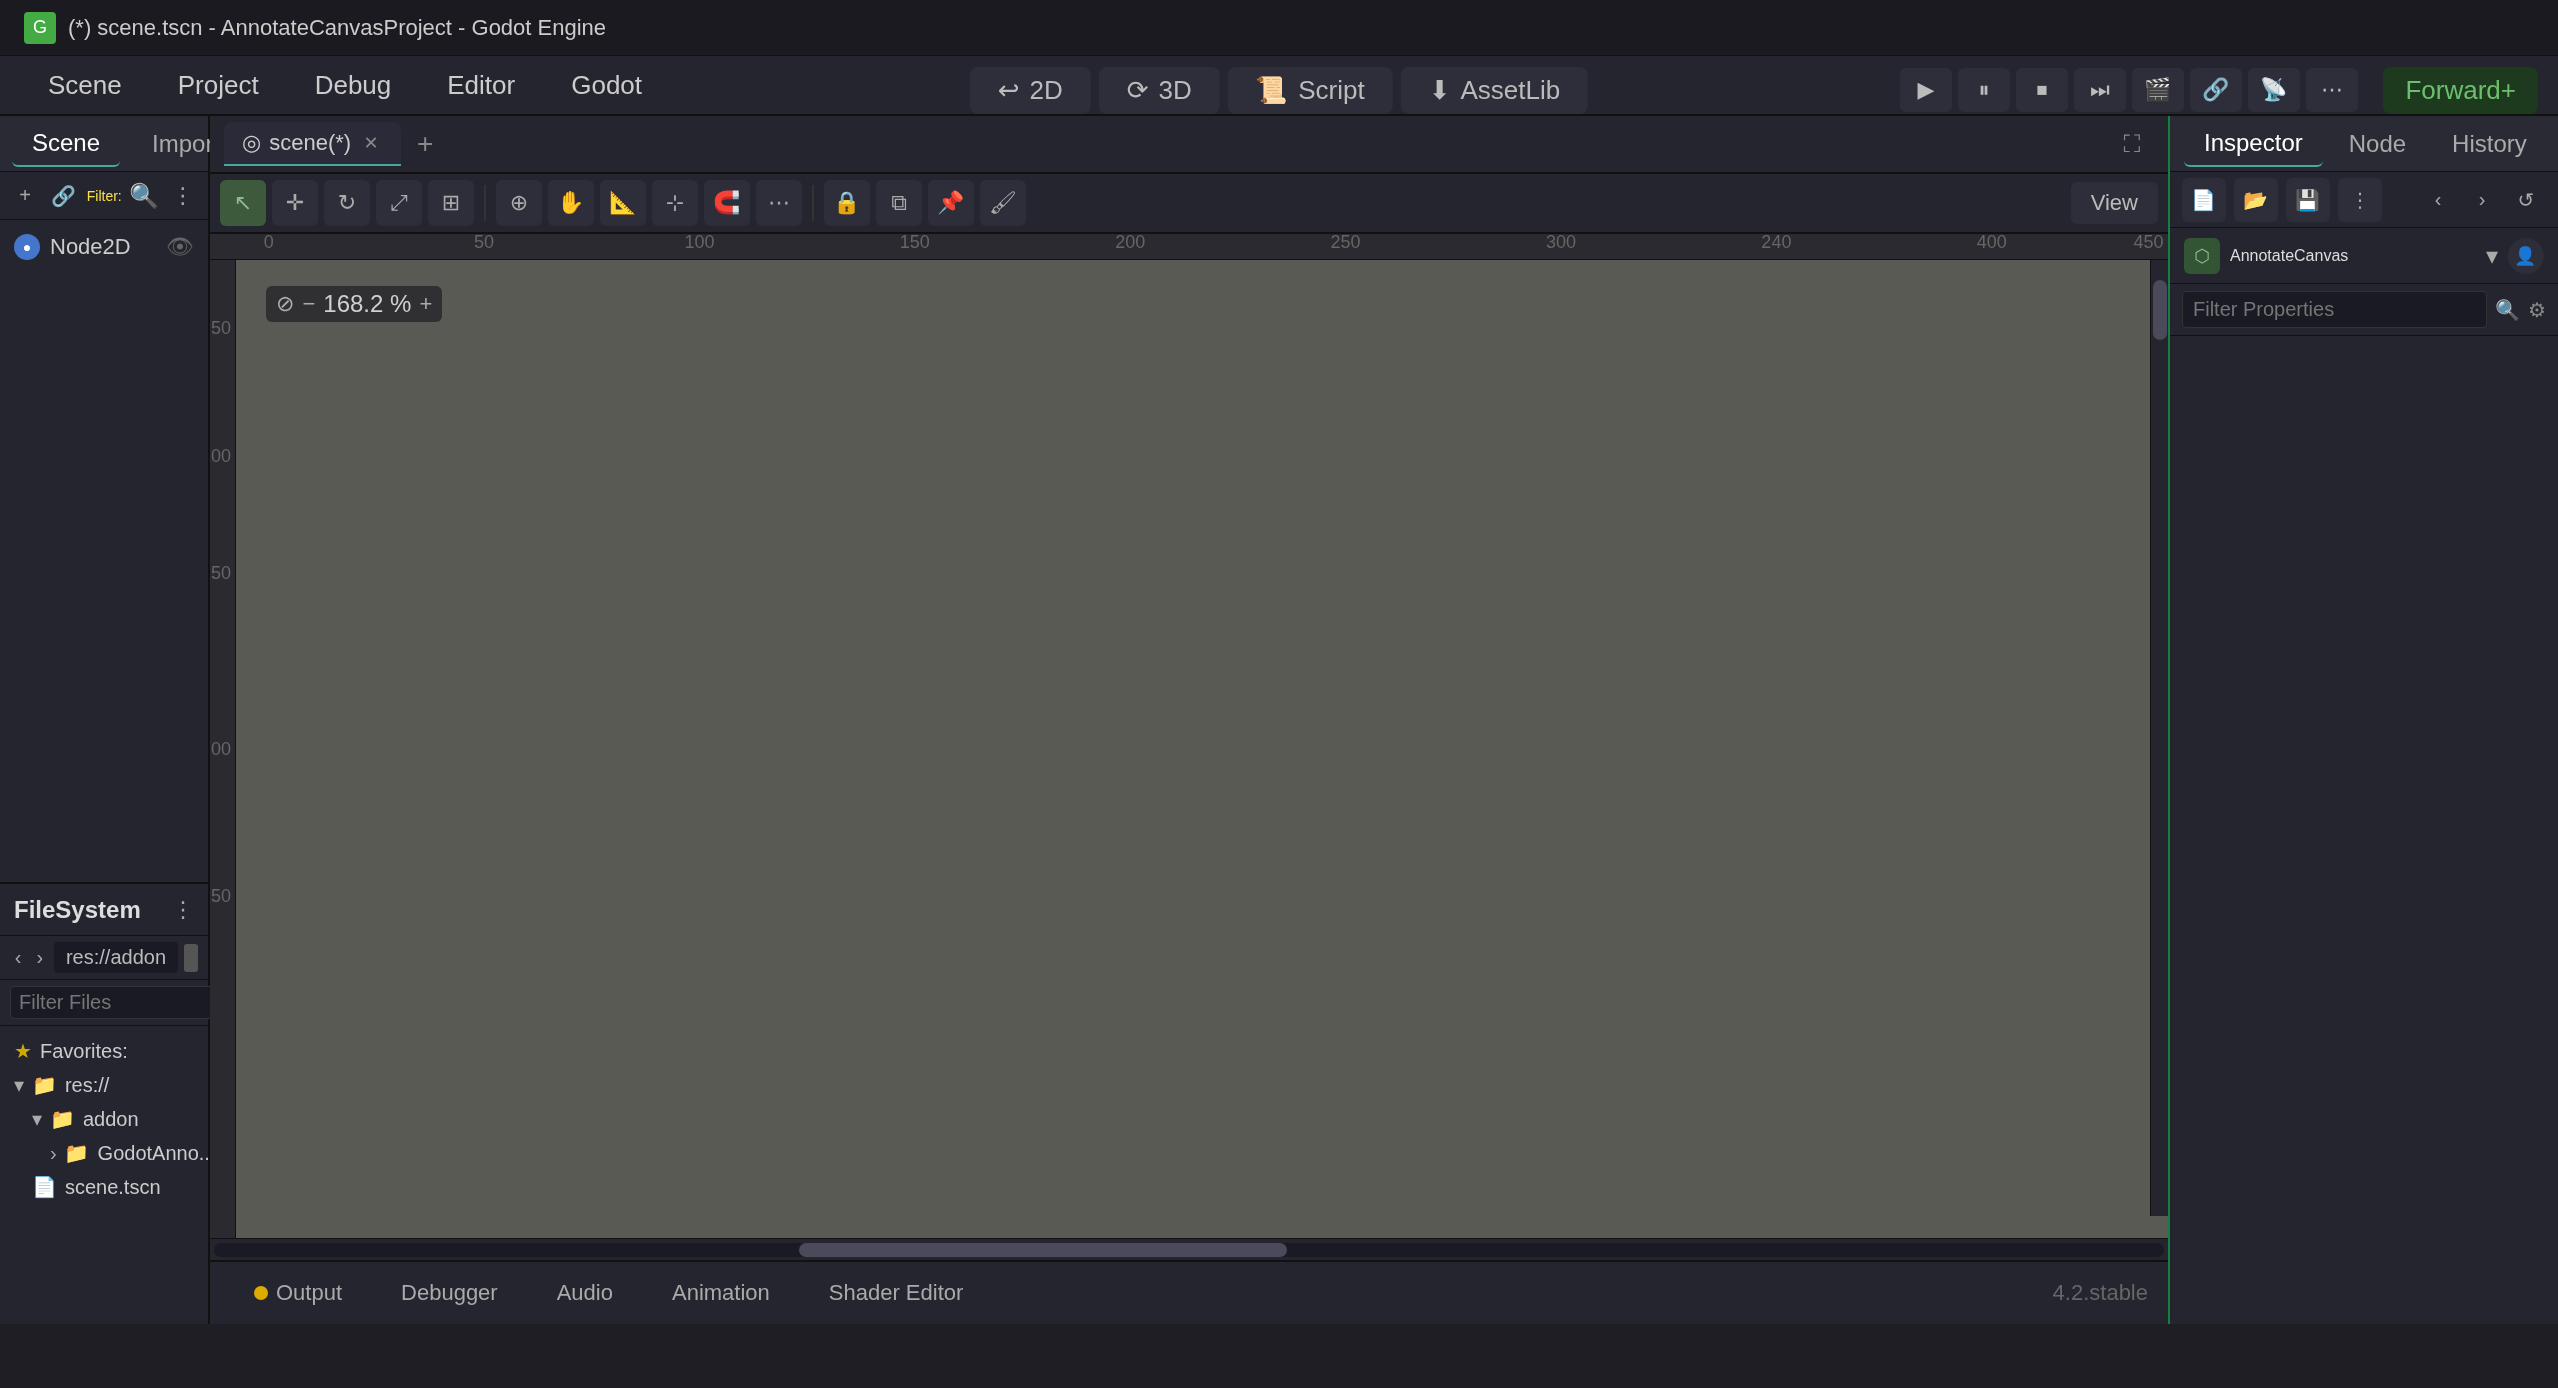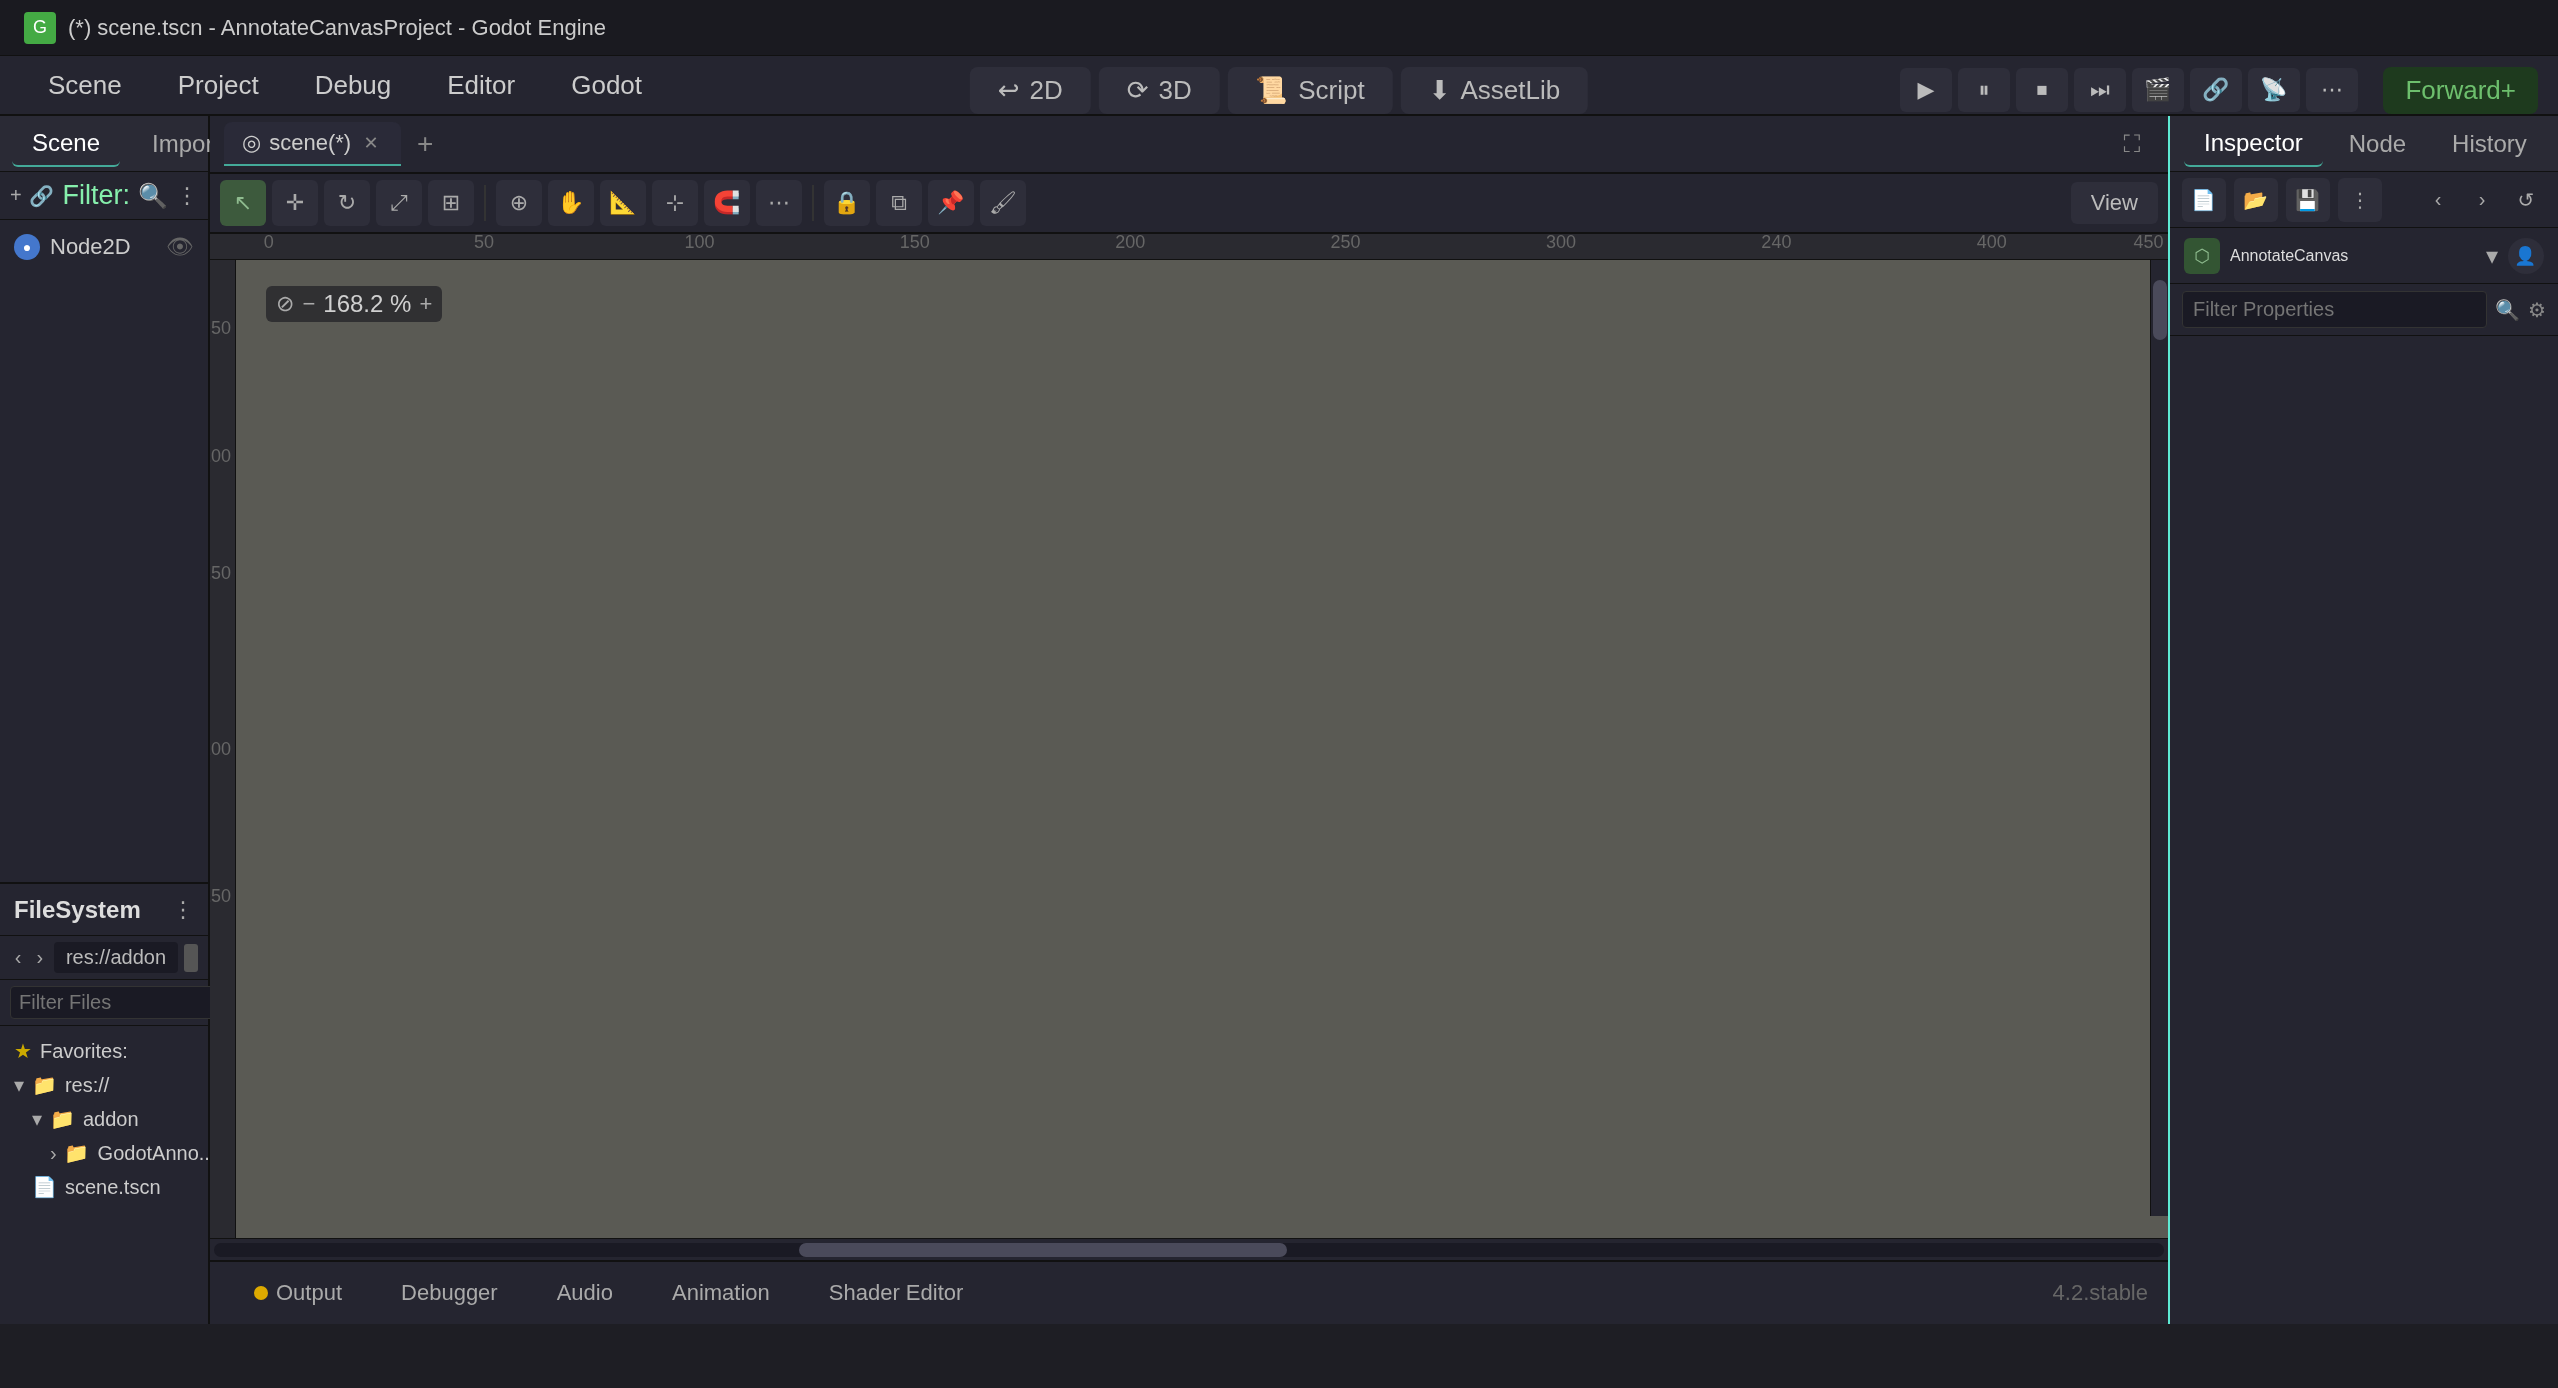--- a/index.html
+++ b/index.html
@@ -165,21 +165,21 @@
       gap: 8px;
       background: #252530;
       border-bottom: 1px solid #111;
     }
     .scene-tool-btn {
       width: 36px; height: 36px;
       background: none; border: none;
       color: #aaa; cursor: pointer; font-size: 20px;
       border-radius: 4px; display: flex; align-items: center; justify-content: center;
     }
-    .filter-label { font-size: 27px; color: #86efac; }
+    .filter-label { font-size: 14px; color: #fde047; }
 
     .scene-tree {
       flex: 1;
       padding: 8px 0;
       overflow-y: auto;
     }
     .tree-item {
       display: flex;
       align-items: center;
       padding: 6px 14px;
@@ -442,21 +442,21 @@
     .version-label {
       margin-left: auto;
       font-size: 22px;
       color: #666;
     }
 
     
     #right-panel {
       width: 390px;
       background: #252530;
-      border-left: 2px solid #5eead4;
+      border-left: 2px solid #15803d;
       display: flex;
       flex-direction: column;
     }
     #inspector-header {
       height: 56px;
       background: #2a2a35;
       display: flex;
       align-items: center;
       padding: 0 14px;
       gap: 6px;

